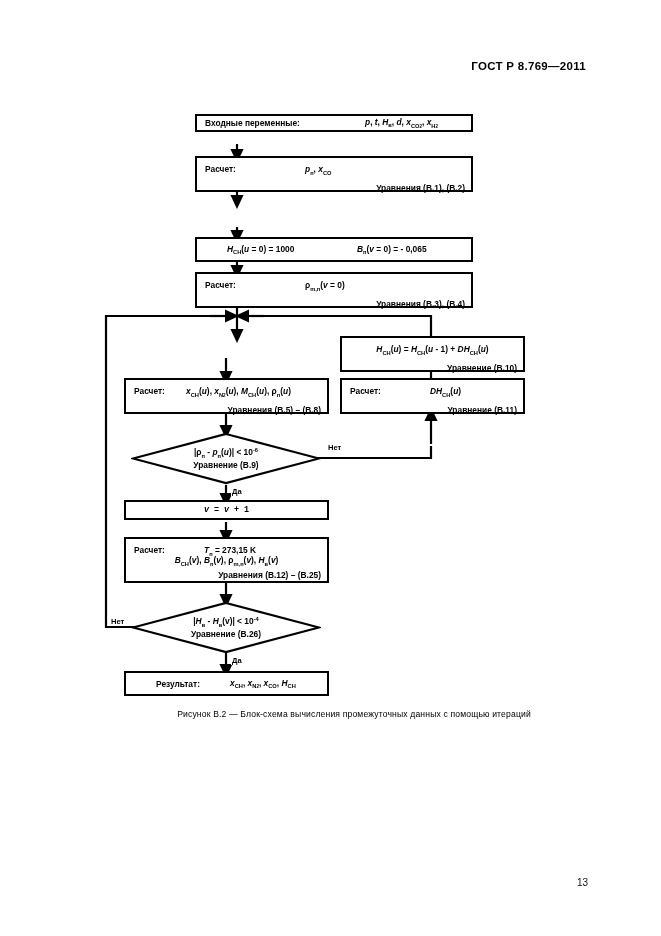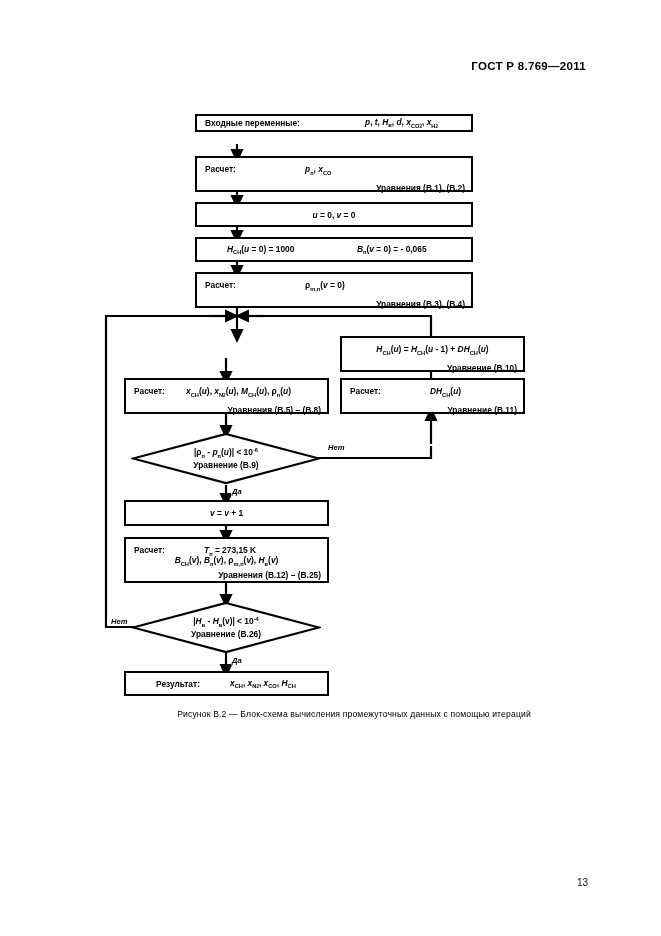--- a/index.html
+++ b/index.html
@@ -67,21 +67,20 @@
     line-height:1.3;
   }
 
   
   .edge-lbl{
     position:absolute;
     font-size:7.6px;font-weight:bold;
     white-space:nowrap;
     background:#fff;
     padding:0 1px;
-    font-style:italic;
   }
 
   
   .caption{
     position:absolute;left:0;right:0;top:709px;
     text-align:center;
     font-size:8.6px;
     letter-spacing:.15px;
     color:#000;
     padding-left:47px;
@@ -149,25 +148,20 @@
         <i>p</i>, <i>t</i>, <i>H</i><sub>в</sub>, <i>d</i>, <i>x</i><sub>CO<span style="font-size:.8em">2</span></sub>, <i>x</i><sub>H<span style="font-size:.8em">2</span></sub>
       </span>
     </div>
 
     <div class="node" style="left:195px;top:156px;width:278px;height:36px;">
       <span class="lbl left t1">Расчет:</span>
       <span class="lbl t1" style="left:108px;"><i>p</i><sub>п</sub>, <i>x</i><sub>CO</sub></span>
       <span class="lbl right t3">Уравнения (В.1), (В.2)</span>
     </div>
 
-    <div class="node" style="left:195px;top:202px;width:278px;height:25px;">
-      <span class="lbl midc">
-        <i>u</i> = 0, <i>v</i> = 0
-      </span>
-    </div>
 
     <div class="node" style="left:195px;top:237px;width:278px;height:25px;">
       <span class="lbl mid" style="left:30px;"><i>H</i><sub>CH</sub>(<i>u</i> = 0) = 1000</span>
       <span class="lbl mid" style="left:160px;"><i>B</i><sub>п</sub>(<i>v</i> = 0) = - 0,065</span>
     </div>
 
     <div class="node" style="left:195px;top:272px;width:278px;height:36px;">
       <span class="lbl left t1">Расчет:</span>
       <span class="lbl t1" style="left:108px;">ρ<sub>m,п</sub>(<i>v</i> = 0)</span>
       <span class="lbl right t3">Уравнения (В.3), (В.4)</span>
@@ -198,21 +192,21 @@
         <polygon points="95,2 188,26.5 95,51 2,26.5" fill="#fff" stroke="#000" stroke-width="2.2"></polygon>
       </svg>
       <div class="dtext">
         <div>|ρ<sub>п</sub> - <i>p</i><sub>п</sub>(<i>u</i>)| &lt; 10<sup>-6</sup></div>
         <div>Уравнение (В.9)</div>
       </div>
     </div>
     <span class="edge-lbl" style="left:327px;top:443px;">Нет</span>
     <span class="edge-lbl" style="left:231px;top:487px;">Да</span>
 
-    <div class="node" style="left:124px;top:500px;width:205px;height:26px;">
+    <div class="node" style="left:124px;top:500px;width:205px;height:20px;font-family:Liberation Mono, monospace;">
       <span class="lbl midc">
         <i>v</i> = <i>v</i> + 1
       </span>
     </div>
 
     <div class="node" style="left:124px;top:537px;width:205px;height:46px;">
       <span class="lbl left t1">Расчет:</span>
       <span class="lbl t1" style="left:78px;"><i>T</i><sub>п</sub> = 273,15 K</span>
       <span class="lbl t2" style="left:50%;transform:translateX(-50%);top:16px;">
         <i>B</i><sub>CH</sub>(<i>v</i>), <i>B</i><sub>п</sub>(<i>v</i>), ρ<sub>m,п</sub>(<i>v</i>), <i>H</i><sub>в</sub>(<i>v</i>)

